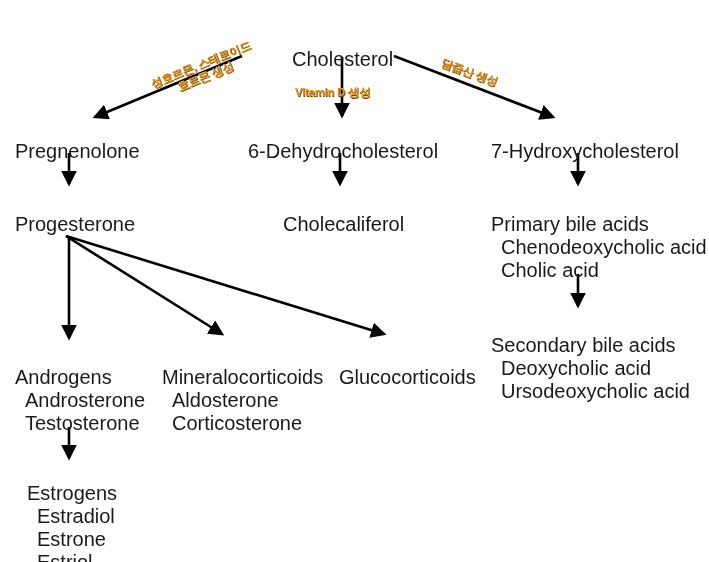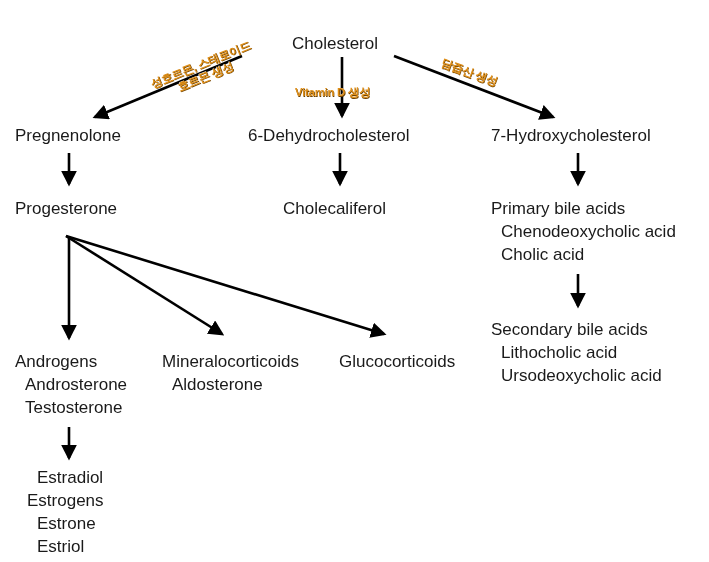--- a/index.html
+++ b/index.html
@@ -1,18 +1,18 @@
 <!DOCTYPE html>
 <html><head>
   <meta charset="utf-8">
   <style>
     html, body { margin: 0; padding: 0; background: #ffffff; }
     body { width: 709px; height: 562px; position: relative; overflow: hidden;
            font-family: "Liberation Sans", "DejaVu Sans", sans-serif; color: #1a1a1a; }
-    .node { position: absolute; font-size: 17px; line-height: 23px; white-space: nowrap; }
+    .node { position: absolute; font-size: 20px; line-height: 23px; white-space: nowrap; margin-top: 16px; }
     .node .line { display: block; }
     .node .sub { padding-left: 10px; }
     svg#arrows { position: absolute; left: 0; top: 0; }
     .note { position: absolute; color: #e0901a; font-weight: bold; font-size: 11.5px;
             line-height: 13px; white-space: nowrap; text-align: center;
             text-shadow: 0.6px 0.6px 0 #6b4000, -0.3px -0.3px 0 #ffffff; letter-spacing: -0.3px; }
   </style>
 </head>
 <body>
 
@@ -75,29 +75,30 @@
 </div>
 
 <div class="node" style="left:15px; top:350px;">
   <span class="line">Androgens</span>
   <span class="line sub">Androsterone</span>
   <span class="line sub">Testosterone</span>
 </div>
 <div class="node" style="left:162px; top:350px;">
   <span class="line">Mineralocorticoids</span>
   <span class="line sub">Aldosterone</span>
+  <span class="line sub">Corticosterone</span>
 </div>
 <div class="node" style="left:339px; top:350px;">
   <span class="line">Glucocorticoids</span>
 </div>
 
 <div class="node" style="left:491px; top:318px;">
   <span class="line">Secondary bile acids</span>
-  <span class="line sub">Lithocholic acid</span>
+  <span class="line sub">Deoxycholic acid</span>
   <span class="line sub">Ursodeoxycholic acid</span>
 </div>
 
 <div class="node" style="left:27px; top:466px;">
+  <span class="line">Estrogens</span>
   <span class="line sub">Estradiol</span>
-  <span class="line">Estrogens</span>
   <span class="line sub">Estrone</span>
   <span class="line sub">Estriol</span>
 </div>
 
 </body></html>

